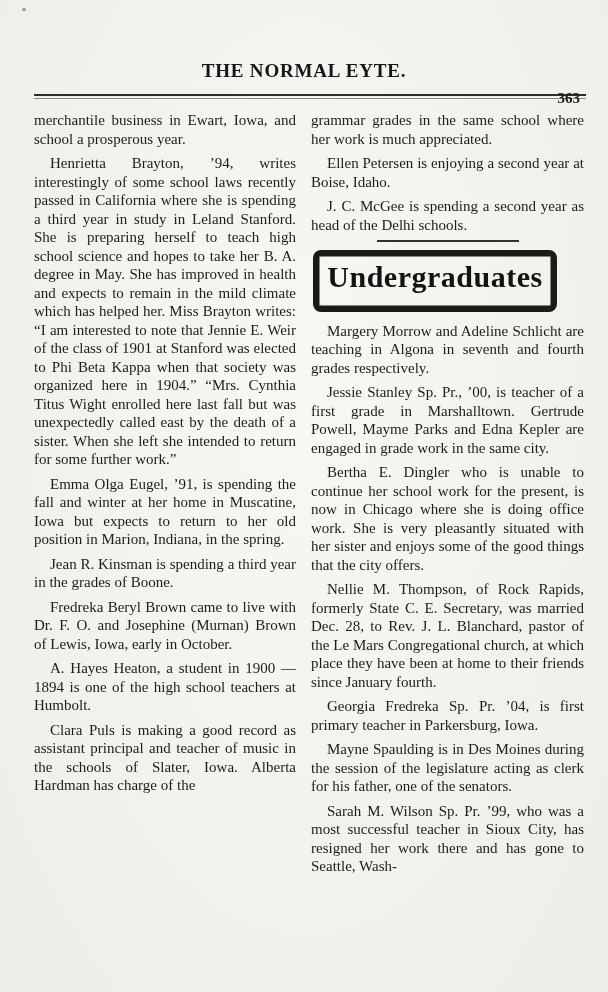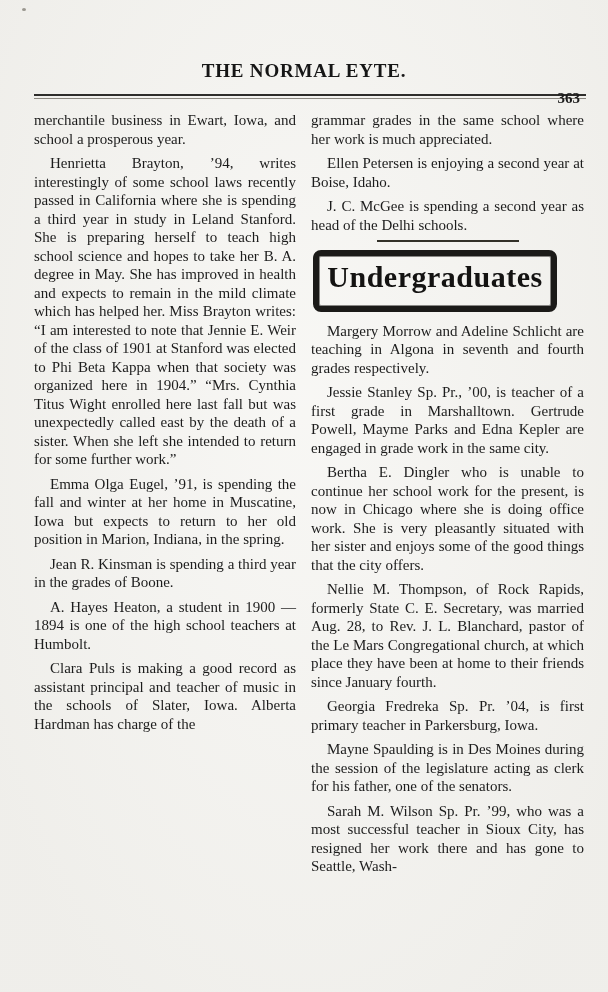--- a/index.html
+++ b/index.html
@@ -105,38 +105,39 @@
   </header>
   <div class="header-rule"></div>
 
   <main class="columns">
 
     <div class="col left">
       <p class="para noindent">merchantile business in Ewart, Iowa, and school a prosperous year.</p>
       <p class="para">Henrietta Brayton, ’94, writes interestingly of some school laws recently passed in California where she is spending a third year in study in Leland Stanford.  She is preparing herself to teach high school science and hopes to take her B. A. degree in May.  She has improved in health and expects to remain in the mild climate which has helped her.  Miss Brayton writes: “I am interested to note that Jennie E. Weir of the class of 1901 at Stanford was elected to Phi Beta Kappa when that society was organized here in 1904.”  “Mrs. Cynthia Titus Wight enrolled here last fall but was unexpectedly called east by the death of a sister.  When she left she intended to return for some further work.”</p>
       <p class="para">Emma Olga Eugel, ’91, is spending the fall and winter at her home in Muscatine, Iowa but expects to return to her old position in Marion, Indiana, in the spring.</p>
       <p class="para">Jean R. Kinsman is spending a third year in the grades of Boone.</p>
+      <p class="para">Fredreka Beryl Brown came to live with Dr. F. O. and Josephine (Murnan) Brown of Lewis, Iowa, early in October.</p>
       <p class="para">A. Hayes Heaton, a student in 1900 —1894 is one of the high school teachers at Humbolt.</p>
       <p class="para">Clara Puls is making a good record as assistant principal and teacher of music in the schools of Slater, Iowa. Alberta Hardman has  charge of the</p>
     </div>
 
     <div class="col right">
       <p class="para noindent">grammar grades in the same school where her work is much appreciated.</p>
       <p class="para">Ellen Petersen is enjoying a second year at Boise, Idaho.</p>
       <p class="para">J. C. McGee is spending a second year as head of the Delhi schools.</p>
 
       <div class="sep-rule"></div>
 
       <div class="section-box">
         <span class="label">Undergraduates</span>
       </div>
 
       <p class="para">Margery Morrow and Adeline Schlicht are teaching in Algona in seventh and fourth grades respectively.</p>
       <p class="para">Jessie Stanley Sp. Pr., ’00, is teacher of a first grade in Marshalltown. Gertrude Powell, Mayme Parks and Edna Kepler are engaged in grade work in the same city.</p>
       <p class="para">Bertha E. Dingler who is unable to continue her school work for the present, is now in Chicago where she is doing office work.  She is very pleasantly situated with her sister and enjoys some of the  good things that the city offers.</p>
-      <p class="para">Nellie M. Thompson, of Rock Rapids, formerly State C. E. Secretary, was married Aug. 28, to Rev. J. L. Blanchard, pastor of the Le Mars Congregational church, at which place they have been at home to their friends since January fourth.</p>
+      <p class="para">Nellie M. Thompson, of Rock Rapids, formerly State C. E. Secretary, was married Dec. 28, to Rev. J. L. Blanchard, pastor of the Le Mars Congregational church, at which place they have been at home to their friends since January fourth.</p>
       <p class="para">Georgia Fredreka Sp. Pr. ’04, is first primary teacher in Parkersburg, Iowa.</p>
       <p class="para">Mayne Spaulding is in Des Moines during the session of the legislature acting as clerk for his father, one of the senators.</p>
       <p class="para">Sarah M. Wilson Sp. Pr. ’99, who was a most successful teacher in Sioux City, has resigned her work there and has gone  to Seattle, Wash-</p>
     </div>
 
   </main>
 </div>
 
 </body></html>

